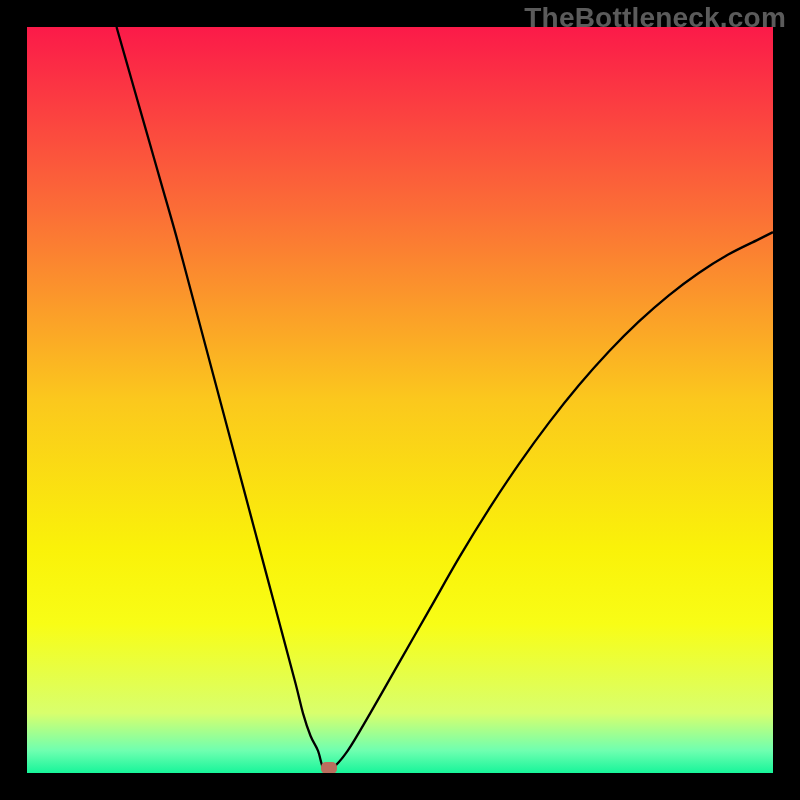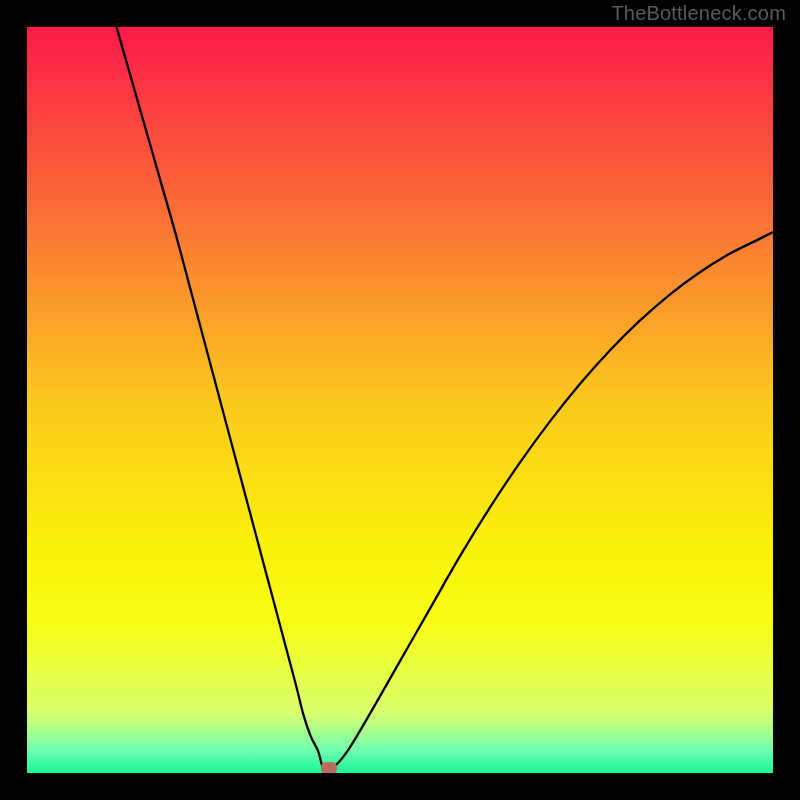--- a/index.html
+++ b/index.html
@@ -15,22 +15,22 @@
     position: relative;
     width: 800px;
     height: 800px;
     background: #000;
   }
   .watermark {
     position: absolute;
     top: 2px;
     right: 14px;
     color: #5b5b5b;
-    font-size: 20px;
-    font-weight: 400;
+    font-size: 28px;
+    font-weight: 700;
     letter-spacing: 0.2px;
     z-index: 10;
   }
   .plot-area {
     position: absolute;
     top: 27px;
     left: 27px;
     width: 746px;
     height: 746px;
     overflow: hidden;

